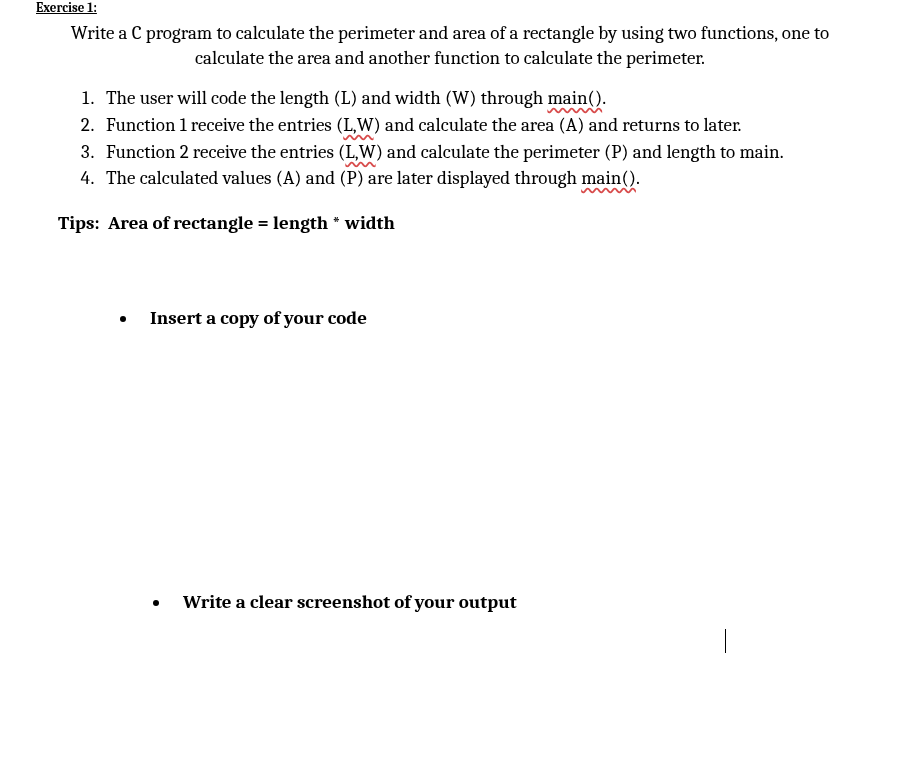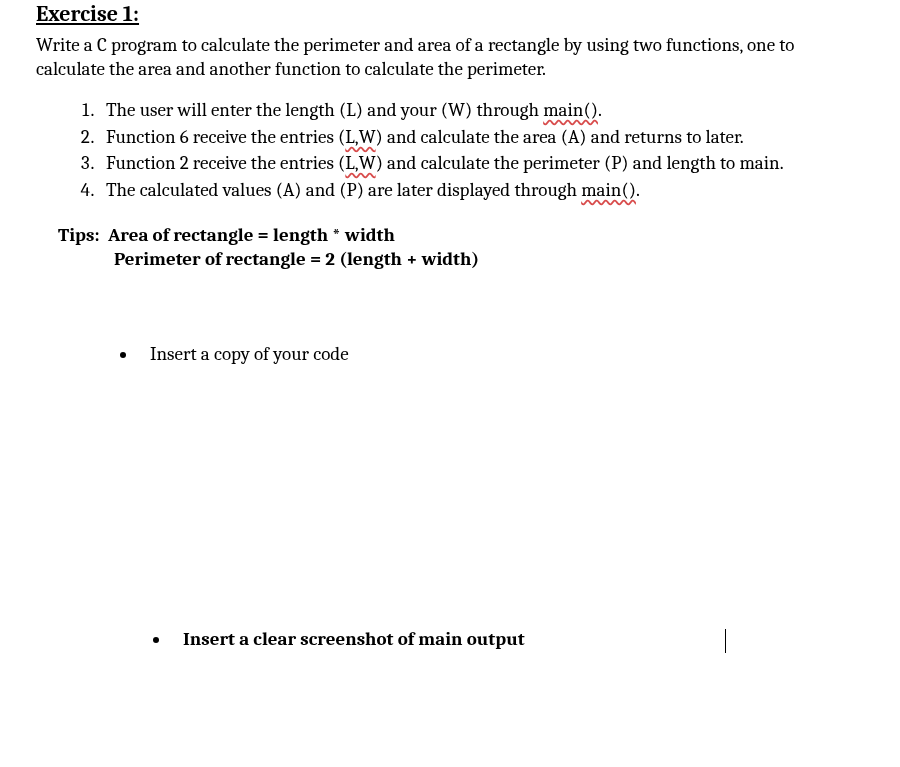--- a/index.html
+++ b/index.html
@@ -8,25 +8,25 @@
       font-size: 19px;
       color: #000;
       background: #fff;
       width: 900px;
       height: 767px;
       padding: 0 36px 0 36px;
       line-height: 1.3;
     }
     .title {
       font-weight: bold;
-      font-size: 22px;
+      font-size: 13px;
       text-decoration: underline;
       margin-bottom: 4px;
     }
-    .intro { margin-bottom: 16px; }
+    .intro { margin-bottom: 16px; text-align: center; }
     ol.main-list {
       list-style: decimal;
       margin-left: 62px;
       margin-bottom: 20px;
     }
     ol.main-list li {
       padding-left: 8px;
       margin-bottom: 2px;
     }
     .u {
@@ -40,21 +40,21 @@
     .tips {
       margin-left: 22px;
       font-weight: bold;
       margin-bottom: 70px;
     }
     .tips-line1 { display: inline; }
     .tips-line2 { margin-left: 56px; }
     ul.bullet1 {
       list-style: disc;
       margin-left: 102px;
-      font-weight: normal;
+      font-weight: bold;
       margin-bottom: 260px;
     }
     ul.bullet1 li { padding-left: 12px; }
     ul.bullet2 {
       list-style: disc;
       margin-left: 135px;
       font-weight: bold;
     }
     ul.bullet2 li { padding-left: 12px; }
     .cursor {
@@ -69,32 +69,31 @@
     }
   </style>
 </head>
 <body>
 
 <div class="title">Exercise 1:</div>
 
 <div class="intro">Write a C program to calculate the perimeter and area of a rectangle by using two functions, one to calculate the area and another function to calculate the perimeter.</div>
 
 <ol class="main-list">
-  <li><span>The user will enter the length (L) and your (W) through </span><span class="u">main()</span><span>.</span></li>
-  <li><span>Function 6 receive the entries (</span><span class="u">L,W</span><span>) and calculate the area (A) and returns to later.</span></li>
+  <li><span>The user will code the length (L) and width (W) through </span><span class="u">main()</span><span>.</span></li>
+  <li><span>Function 1 receive the entries (</span><span class="u">L,W</span><span>) and calculate the area (A) and returns to later.</span></li>
   <li><span>Function 2 receive the entries (</span><span class="u">L,W</span><span>) and calculate the perimeter (P) and length to main.</span></li>
   <li><span>The calculated values (A) and (P) are later displayed through </span><span class="u">main()</span><span>.</span></li>
 </ol>
 
 <div class="tips">
   <span>Tips:</span>&nbsp;&nbsp;<span class="tips-line1">Area of rectangle = length * width</span>
-  <div class="tips-line2">Perimeter of rectangle = 2 (length + width)</div>
 </div>
 
 <ul class="bullet1">
   <li>Insert a copy of your code</li>
 </ul>
 
 <ul class="bullet2">
-  <li>Insert a clear screenshot of main output</li>
+  <li>Write a clear screenshot of your output</li>
 </ul>
 
 <span class="cursor"></span>
 
 </body></html>

